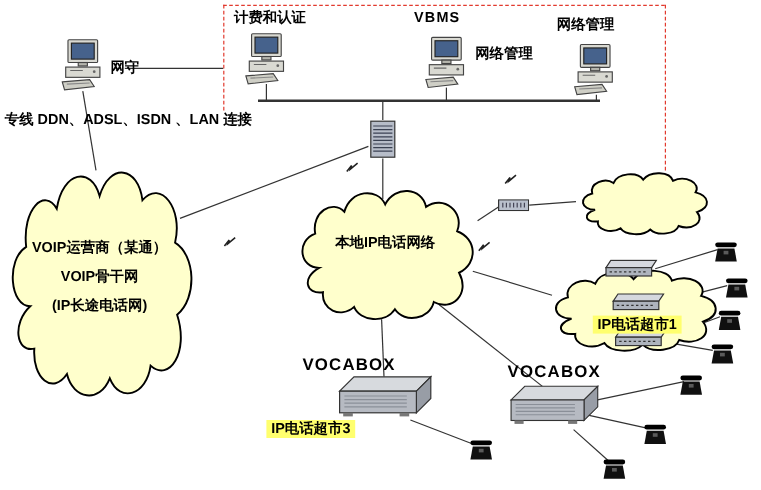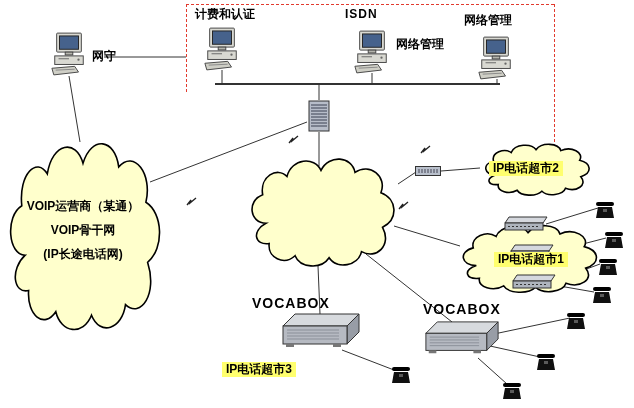--- a/index.html
+++ b/index.html
@@ -135,52 +135,53 @@
   <svg class="cloud" style="left:-2px;top:128px;width:170px;height:212px" viewBox="0 0 200 120" preserveAspectRatio="none">
       <use href="#cloudshape"></use>
     </svg>
   <div class="cloud-text" style="left:-2px;top:198px;width:170px">VOIP运营商（某通）</div>
   <div class="cloud-text" style="left:-2px;top:222px;width:170px">VOIP骨干网</div>
   <div class="cloud-text" style="left:-2px;top:246px;width:170px">(IP长途电话网)</div>
 
   <svg class="cloud" style="left:240px;top:150px;width:162px;height:122px" viewBox="0 0 200 120" preserveAspectRatio="none">
       <use href="#cloudshape"></use>
     </svg>
+  <div class="cloud-text" style="left:240px;top:194px;width:162px">本地IP电话网络</div>
 
   <svg class="cloud" style="left:477px;top:140px;width:118px;height:58px" viewBox="0 0 200 120" preserveAspectRatio="none">
       <use href="#cloudshape"></use>
     </svg>
-  <div class="lbl hl" style="left:489px;top:161px">IP电话超市2</div>
 
   <svg class="cloud" style="left:452px;top:220px;width:152px;height:76px" viewBox="0 0 200 120" preserveAspectRatio="none">
       <use href="#cloudshape"></use>
     </svg>
-  <div class="lbl hl" style="left:494px;top:252px">IP电话超市1</div>
+  <div class="lbl hl" style="left:494px;top:263px">IP电话超市1</div>
 
   <svg class="dev" style="left:50px;top:32px;width:38px;height:44px">
       <use href="#pc"></use>
     </svg>
   <div class="lbl" style="left:92px;top:50px">网守</div>
 
   <div class="lbl" style="left:195px;top:8px">计费和认证</div>
   <svg class="dev" style="left:203px;top:27px;width:38px;height:44px">
       <use href="#pc"></use>
     </svg>
 
-  <div class="lbl spread" style="left:345px;top:8px">ISDN</div>
+  <div class="lbl spread" style="left:345px;top:8px">VBMS</div>
   <svg class="dev" style="left:353px;top:30px;width:38px;height:44px">
       <use href="#pc"></use>
     </svg>
   <div class="lbl" style="left:396px;top:38px">网络管理</div>
 
   <div class="lbl" style="left:464px;top:14px">网络管理</div>
   <svg class="dev" style="left:477px;top:36px;width:38px;height:44px">
       <use href="#pc"></use>
     </svg>
 
+  <div class="lbl" style="left:4px;top:93px">专线 DDN、ADSL、ISDN 、LAN 连接</div>
 
   <svg class="dev" style="left:308px;top:100px;width:22px;height:32px">
       <use href="#switchv"></use>
     </svg>
 
   <svg class="dev" style="left:415px;top:166px;width:26px;height:10px">
       <use href="#hub"></use>
     </svg>
 
   <svg class="dev" style="left:504px;top:216px;width:44px;height:15px">
@@ -190,21 +191,21 @@
       <use href="#deskswitch"></use>
     </svg>
   <svg class="dev" style="left:512px;top:274px;width:44px;height:15px">
       <use href="#deskswitch"></use>
     </svg>
 
   <div class="lbl sm spread" style="left:252px;top:296px">VOCABOX</div>
   <svg class="dev" style="left:280px;top:312px;width:82px;height:40px">
       <use href="#vocabox"></use>
     </svg>
-  <div class="lbl hl" style="left:222px;top:362px">IP电话超市3</div>
+  <div class="lbl hl" style="left:222px;top:350px">IP电话超市3</div>
 
   <div class="lbl sm spread" style="left:423px;top:302px">VOCABOX</div>
   <svg class="dev" style="left:424px;top:318px;width:76px;height:42px">
       <use href="#vocabox"></use>
     </svg>
 
   <svg class="dev" style="left:595px;top:201px;width:20px;height:18px">
       <use href="#phone"></use>
     </svg>
   <svg class="dev" style="left:604px;top:231px;width:20px;height:18px">

